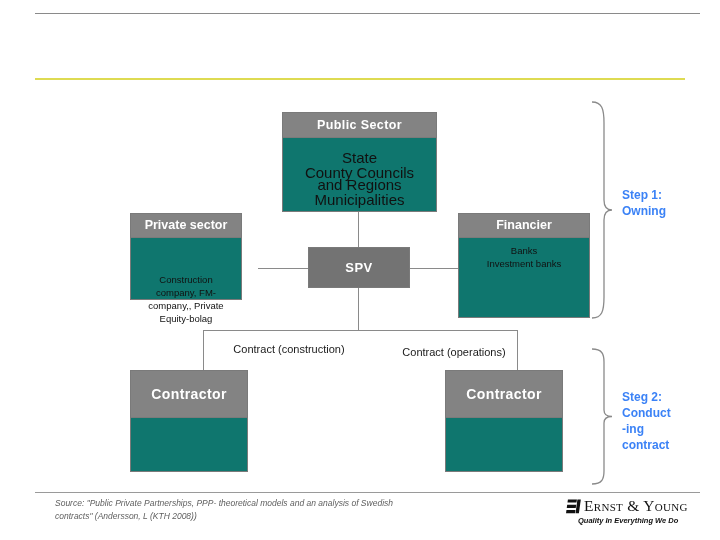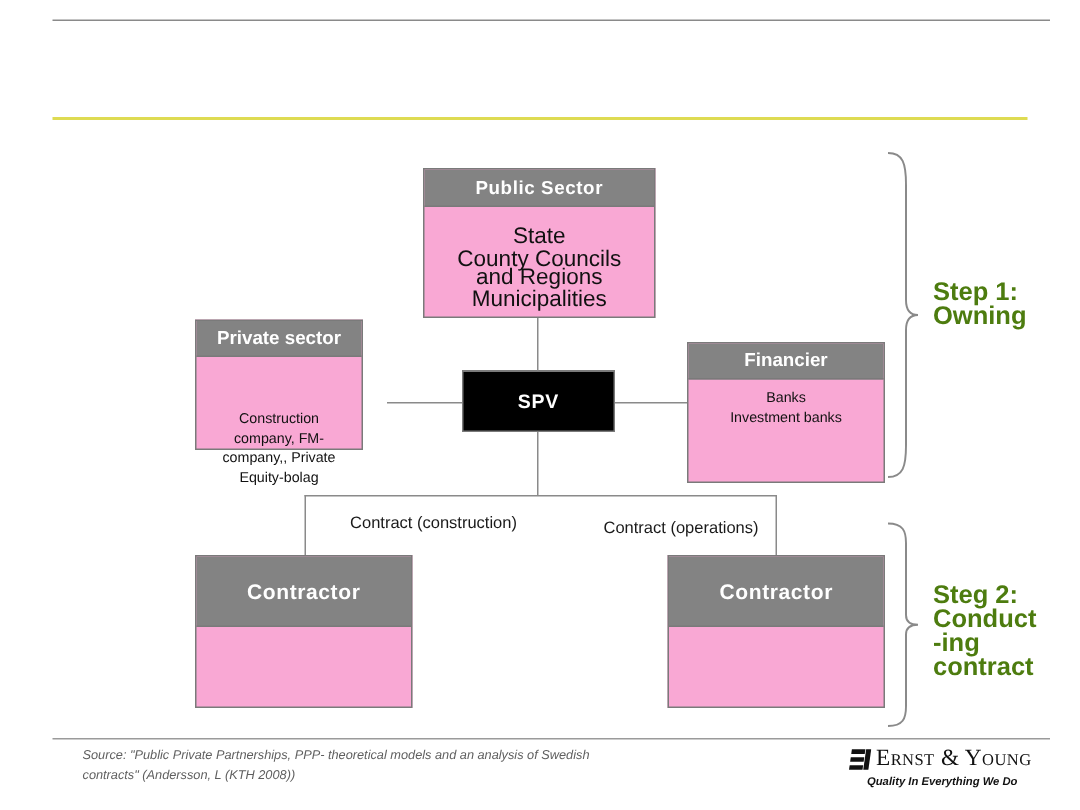--- a/index.html
+++ b/index.html
@@ -13,48 +13,48 @@
   }
   .hr-top    { position: absolute; left: 35px; top: 13px;  width: 665px; height: 1px; background: #8a8a8a; }
   .hr-yellow { position: absolute; left: 35px; top: 78px;  width: 650px; height: 2px; background: #dedb52; }
   .hr-footer { position: absolute; left: 35px; top: 492px; width: 665px; height: 1px; background: #9a9a9a; }
 
   .slide-title {
     position: absolute; left: 34px; top: 20px;
     font-size: 22px; font-weight: bold; color: #000000;
   }
 
-  .box { position: absolute; background: #f9a8d4; border: 1px solid #7a7a7a; box-sizing: border-box; }
+  .box { position: absolute; background: #0f766e; border: 1px solid #7a7a7a; box-sizing: border-box; }
   .box-header {
     background: #838383; color: #ffffff; font-weight: bold;
     text-align: center; border-bottom: 1px solid #7a7a7a; box-sizing: border-box;
   }
   .box-body { text-align: center; color: #111111; }
 
   #public-sector { left: 282px; top: 112px; width: 155px; height: 100px; }
   #public-sector .box-header { height: 25px; line-height: 24px; font-size: 12.5px; letter-spacing: .4px; }
   #public-sector .box-body   { padding-top: 14px; font-size: 15px; line-height: 12px; }
   #public-sector .ps-item    { margin: 0 auto 3px auto; max-width: 120px; }
 
   #private-sector { left: 130px; top: 213px; width: 112px; height: 87px; }
   #private-sector .box-header { height: 24px; line-height: 23px; font-size: 12.5px; }
   #private-sector .box-body   { padding: 3px 9px 0 9px; font-size: 9.5px; line-height: 13px; margin-top: 32px; }
 
-  #financier { left: 458px; top: 213px; width: 132px; height: 94px; margin-top: 15px; }
+  #financier { left: 458px; top: 213px; width: 132px; height: 105px; }
   #financier .box-header { height: 24px; line-height: 23px; font-size: 12.5px; }
   #financier .box-body   { padding-top: 6px; font-size: 9.5px; line-height: 13px; }
 
   #spv-box {
     position: absolute; left: 308px; top: 247px; width: 102px; height: 41px;
-    background: #000000; border: 1px solid #7a7a7a; box-sizing: border-box;
+    background: #737373; border: 1px solid #7a7a7a; box-sizing: border-box;
     color: #ffffff; font-weight: bold; font-size: 13px; text-align: center; line-height: 39px;
     letter-spacing: .5px;
   }
 
-  .contractor { position: absolute; width: 145px; height: 102px; }
+  .contractor { position: absolute; width: 118px; height: 102px; }
   #contractor-left  { left: 130px; top: 370px; }
   #contractor-right { left: 445px; top: 370px; }
   .contractor .box-header { height: 47px; line-height: 46px; font-size: 14px; letter-spacing: .4px; }
 
   .conn { position: absolute; background: #8a8a8a; }
   #conn-public-spv   { left: 358px; top: 212px; width: 1px;  height: 35px; }
   #conn-private-spv  { left: 258px; top: 268px; width: 50px; height: 1px; }
   #conn-spv-financier{ left: 410px; top: 268px; width: 48px; height: 1px; }
   #conn-spv-down     { left: 358px; top: 288px; width: 1px;  height: 42px; }
   #conn-branch       { left: 203px; top: 330px; width: 315px; height: 1px; }
@@ -64,21 +64,21 @@
   .contract-label { position: absolute; font-size: 11px; color: #1a1a1a; text-align: center; }
   #contract-construction { left: 208px; top: 343px; width: 162px; }
   #contract-operations   { left: 386px; top: 346px; width: 136px; }
 
   .brace { position: absolute; }
   #brace-step1 { left: 588px; top: 101px; }
   #brace-step2 { left: 588px; top: 348px; }
 
   .step-label {
     position: absolute; left: 622px;
-    font-size: 17px; font-weight: bold; color: #4d7c0f; line-height: 16px;
+    font-size: 12px; font-weight: bold; color: #3b82f6; line-height: 16px;
   }
   #step1-label { top: 187px; }
   #step2-label { top: 389px; }
 
   .source-text {
     position: absolute; left: 55px; top: 497px;
     font-size: 8.5px; font-style: italic; color: #5f5f5f; line-height: 13px;
   }
 
   #logo { position: absolute; left: 564px; top: 497px; width: 134px; }

